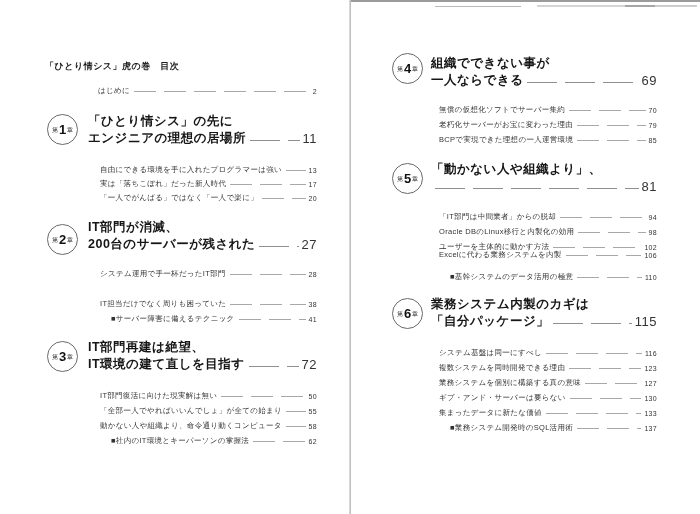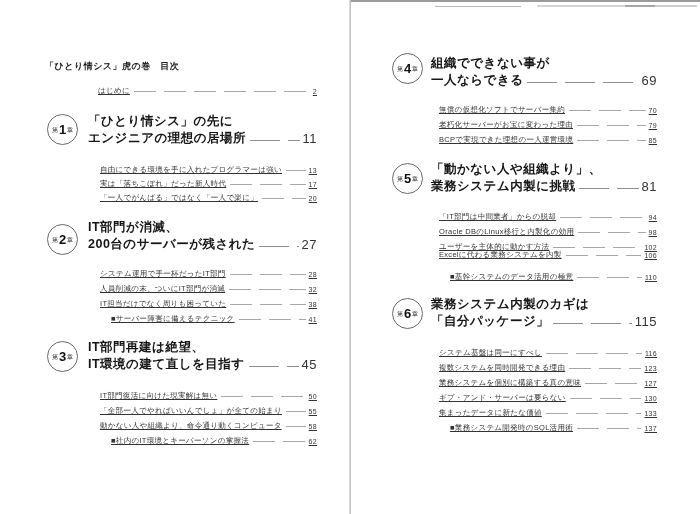--- a/index.html
+++ b/index.html
@@ -16,21 +16,21 @@
 
   .artifact { position:absolute; }
   .artifact.a1 { left:84px;  top:4px; width:86px;  height:1px; background:#b8b8b8; }
   .artifact.a2 { left:186px; top:3px; width:160px; height:2px;
                  background:linear-gradient(90deg,#d4d4d4 0 55%,#a6a6a6 55% 74%,#cdcdcd 74%); }
 
   .toc-header { position:absolute; left:45px; top:52px; font-size:9px; font-weight:bold;
                 letter-spacing:.5px; color:#1a1a1a; white-space:nowrap;margin-top:8px; }
 
   .row { position:absolute; display:flex; align-items:center; height:12px;
-         font-size:7.5px; letter-spacing:.3px; color:#333; white-space:nowrap;text-decoration:underline; }
+         font-size:7.5px; letter-spacing:.3px; color:#333; white-space:nowrap; }
   .row.sub { padding-left:11px; }
   .lbl { flex:0 0 auto; }
   .leader { flex:1 1 auto; height:1px; margin:1px 3px 0 4px;
             background:repeating-linear-gradient(90deg,#a8a8a8 0 22px,transparent 22px 30px); }
   .pg { flex:0 0 auto; font-size:7px; color:#333; text-align:right; font-weight:normal; }
 
   .chapter-badge { position:absolute; width:31px; height:31px; border:1px solid #6a6a6a;
                    border-radius:50%; display:flex; align-items:center; justify-content:center;
                    background:#fff; }
   .badge-small { font-size:6px; color:#222; line-height:1; }
@@ -96,25 +96,20 @@
       <span>200台のサーバーが残された</span>
       <span class="leader"></span>
       <span class="pg">27</span>
     </div>
   </div>
   <div class="row" style="left:100px;top:268px;width:217px">
     <span class="lbl">システム運用で手一杯だったIT部門</span>
     <span class="leader"></span>
     <span class="pg">28</span>
   </div>
-  <div class="row" style="left:100px;top:283px;width:217px">
-    <span class="lbl">人員削減の末、ついにIT部門が消滅</span>
-    <span class="leader"></span>
-    <span class="pg">32</span>
-  </div>
   <div class="row" style="left:100px;top:298px;width:217px">
     <span class="lbl">IT担当だけでなく周りも困っていた</span>
     <span class="leader"></span>
     <span class="pg">38</span>
   </div>
   <div class="row sub" style="left:100px;top:313px;width:217px">
     <span class="lbl">■サーバー障害に備えるテクニック</span>
     <span class="leader"></span>
     <span class="pg">41</span>
   </div>
@@ -122,21 +117,21 @@
   <div class="chapter-badge" style="left:47px;top:341px">
     <span class="badge-small">第</span>
     <span class="badge-num">3</span>
     <span class="badge-small">章</span>
   </div>
   <div class="chapter-title" style="left:88px;top:339px;width:229px">
     <div class="t1">IT部門再建は絶望、</div>
     <div class="t2">
       <span>IT環境の建て直しを目指す</span>
       <span class="leader"></span>
-      <span class="pg">45</span>
+      <span class="pg">72</span>
     </div>
   </div>
   <div class="row" style="left:100px;top:390px;width:217px">
     <span class="lbl">IT部門復活に向けた現実解は無い</span>
     <span class="leader"></span>
     <span class="pg">50</span>
   </div>
   <div class="row" style="left:100px;top:405px;width:217px">
     <span class="lbl">「全部一人でやればいいんでしょ」が全ての始まり</span>
     <span class="leader"></span>
@@ -189,21 +184,20 @@
   </div>
 
   <div class="chapter-badge" style="left:41px;top:161px">
     <span class="badge-small">第</span>
     <span class="badge-num">5</span>
     <span class="badge-small">章</span>
   </div>
   <div class="chapter-title" style="left:80px;top:159px;width:226px">
     <div class="t1">「動かない人や組織より」、</div>
     <div class="t2">
-      <span>業務システム内製に挑戦</span>
       <span class="leader"></span>
       <span class="pg">81</span>
     </div>
   </div>
   <div class="row" style="left:88px;top:209px;width:218px">
     <span class="lbl">「IT部門は中間業者」からの脱却</span>
     <span class="leader"></span>
     <span class="pg">94</span>
   </div>
   <div class="row" style="left:88px;top:224px;width:218px">

